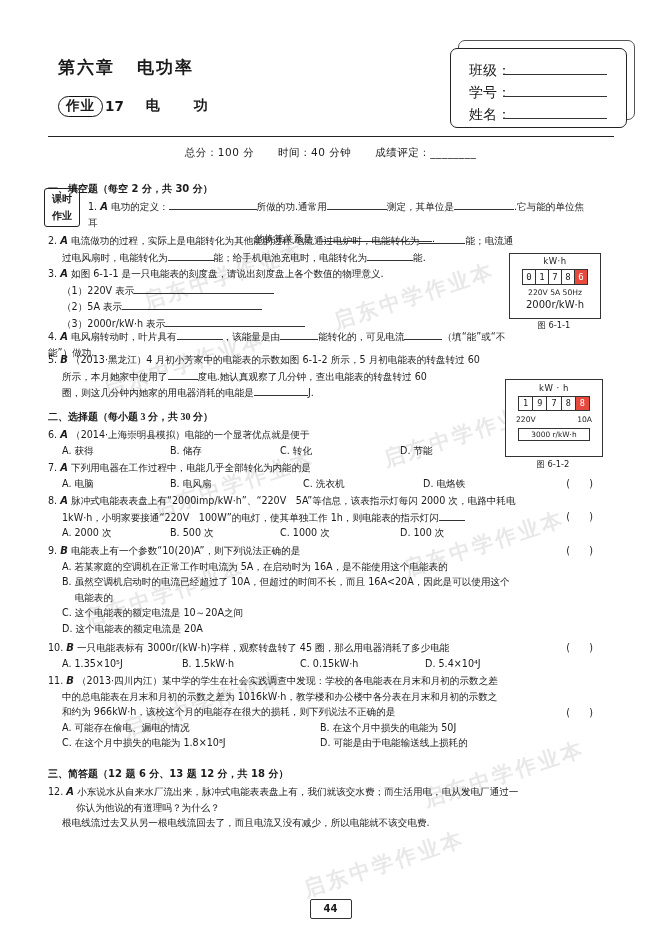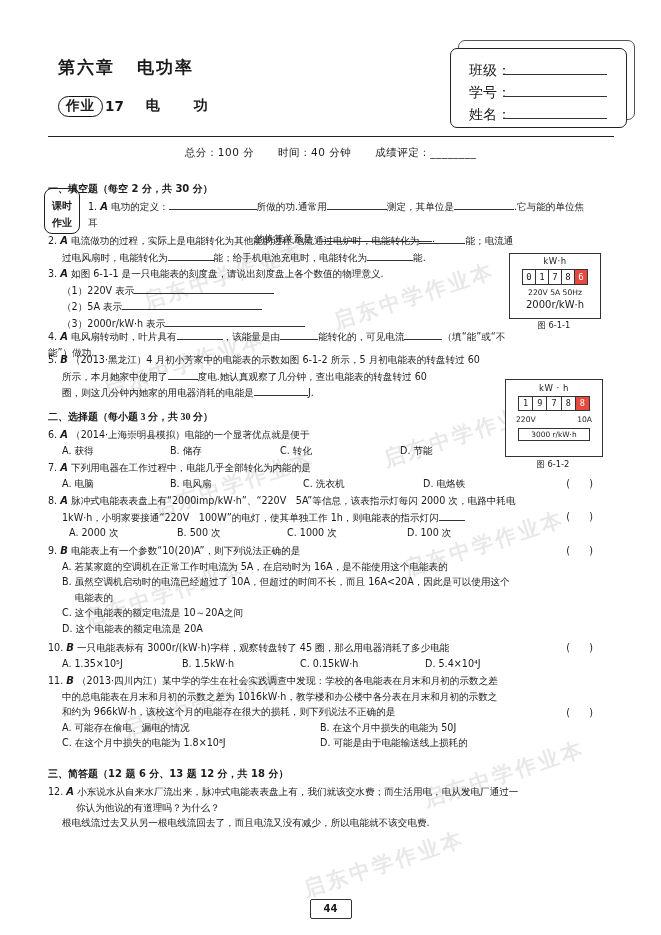--- a/index.html
+++ b/index.html
@@ -60,23 +60,23 @@
 
   .meta{
     position:absolute;left:0;top:146px;width:661px;text-align:center;
     font-size:10.5px;letter-spacing:.5px;
   }
   .meta span{margin:0 10px;}
 
   
   .sidetab{
     position:absolute;left:44px;top:188px;width:34px;height:36px;
-    border:1.3px solid #222;border-radius:8px;
+    border:1.3px solid #222;border-radius:3px;
     font-size:10px;font-weight:bold;line-height:17px;text-align:center;
-    padding-top:8px;
+    padding-top:1px;
   }
 
   
   .sec{position:absolute;left:48px;font-size:10px;font-weight:bold;}
   .q{position:absolute;font-size:9.6px;line-height:15.5px;}
   .lv{font-weight:bold;font-style:italic;font-size:10px;}
   .u{display:inline-block;border-bottom:1px solid #333;height:11px;}
   .u60{width:60px;} .u46{width:46px;} .u38{width:38px;} .u30{width:30px;} .u88{width:88px;} .u110{width:110px;} .u140{width:140px;}
   .u26{width:26px;} .u54{width:54px;}
 
@@ -245,21 +245,21 @@
       <span>D. 电烙铁</span>
     </div>
   </div>
 
   <div class="q" style="left:48px;top:493px;width:545px;">
     <span>8.</span>
     <span class="lv">A</span>
     <span>脉冲式电能表表盘上有“2000imp/kW·h”、“220V　5A”等信息，该表指示灯每闪 2000 次，电路中耗电</span>
     <div style="margin-left:14px;"><span>1kW·h，小明家要接通“220V　100W”的电灯，使其单独工作 1h，则电能表的指示灯闪</span><span class="u u26"></span></div>
     <span style="position:absolute;right:0;top:16px;">(　　)</span>
-    <div style="margin-left:21px;display:flex;">
+    <div style="margin-left:14px;display:flex;">
       <span style="width:108px;">A. 2000 次</span>
       <span style="width:110px;">B. 500 次</span>
       <span style="width:120px;">C. 1000 次</span>
       <span>D. 100 次</span>
     </div>
   </div>
 
   <div class="q" style="left:48px;top:543px;width:545px;">
     <span>9.</span>
     <span class="lv">B</span>

